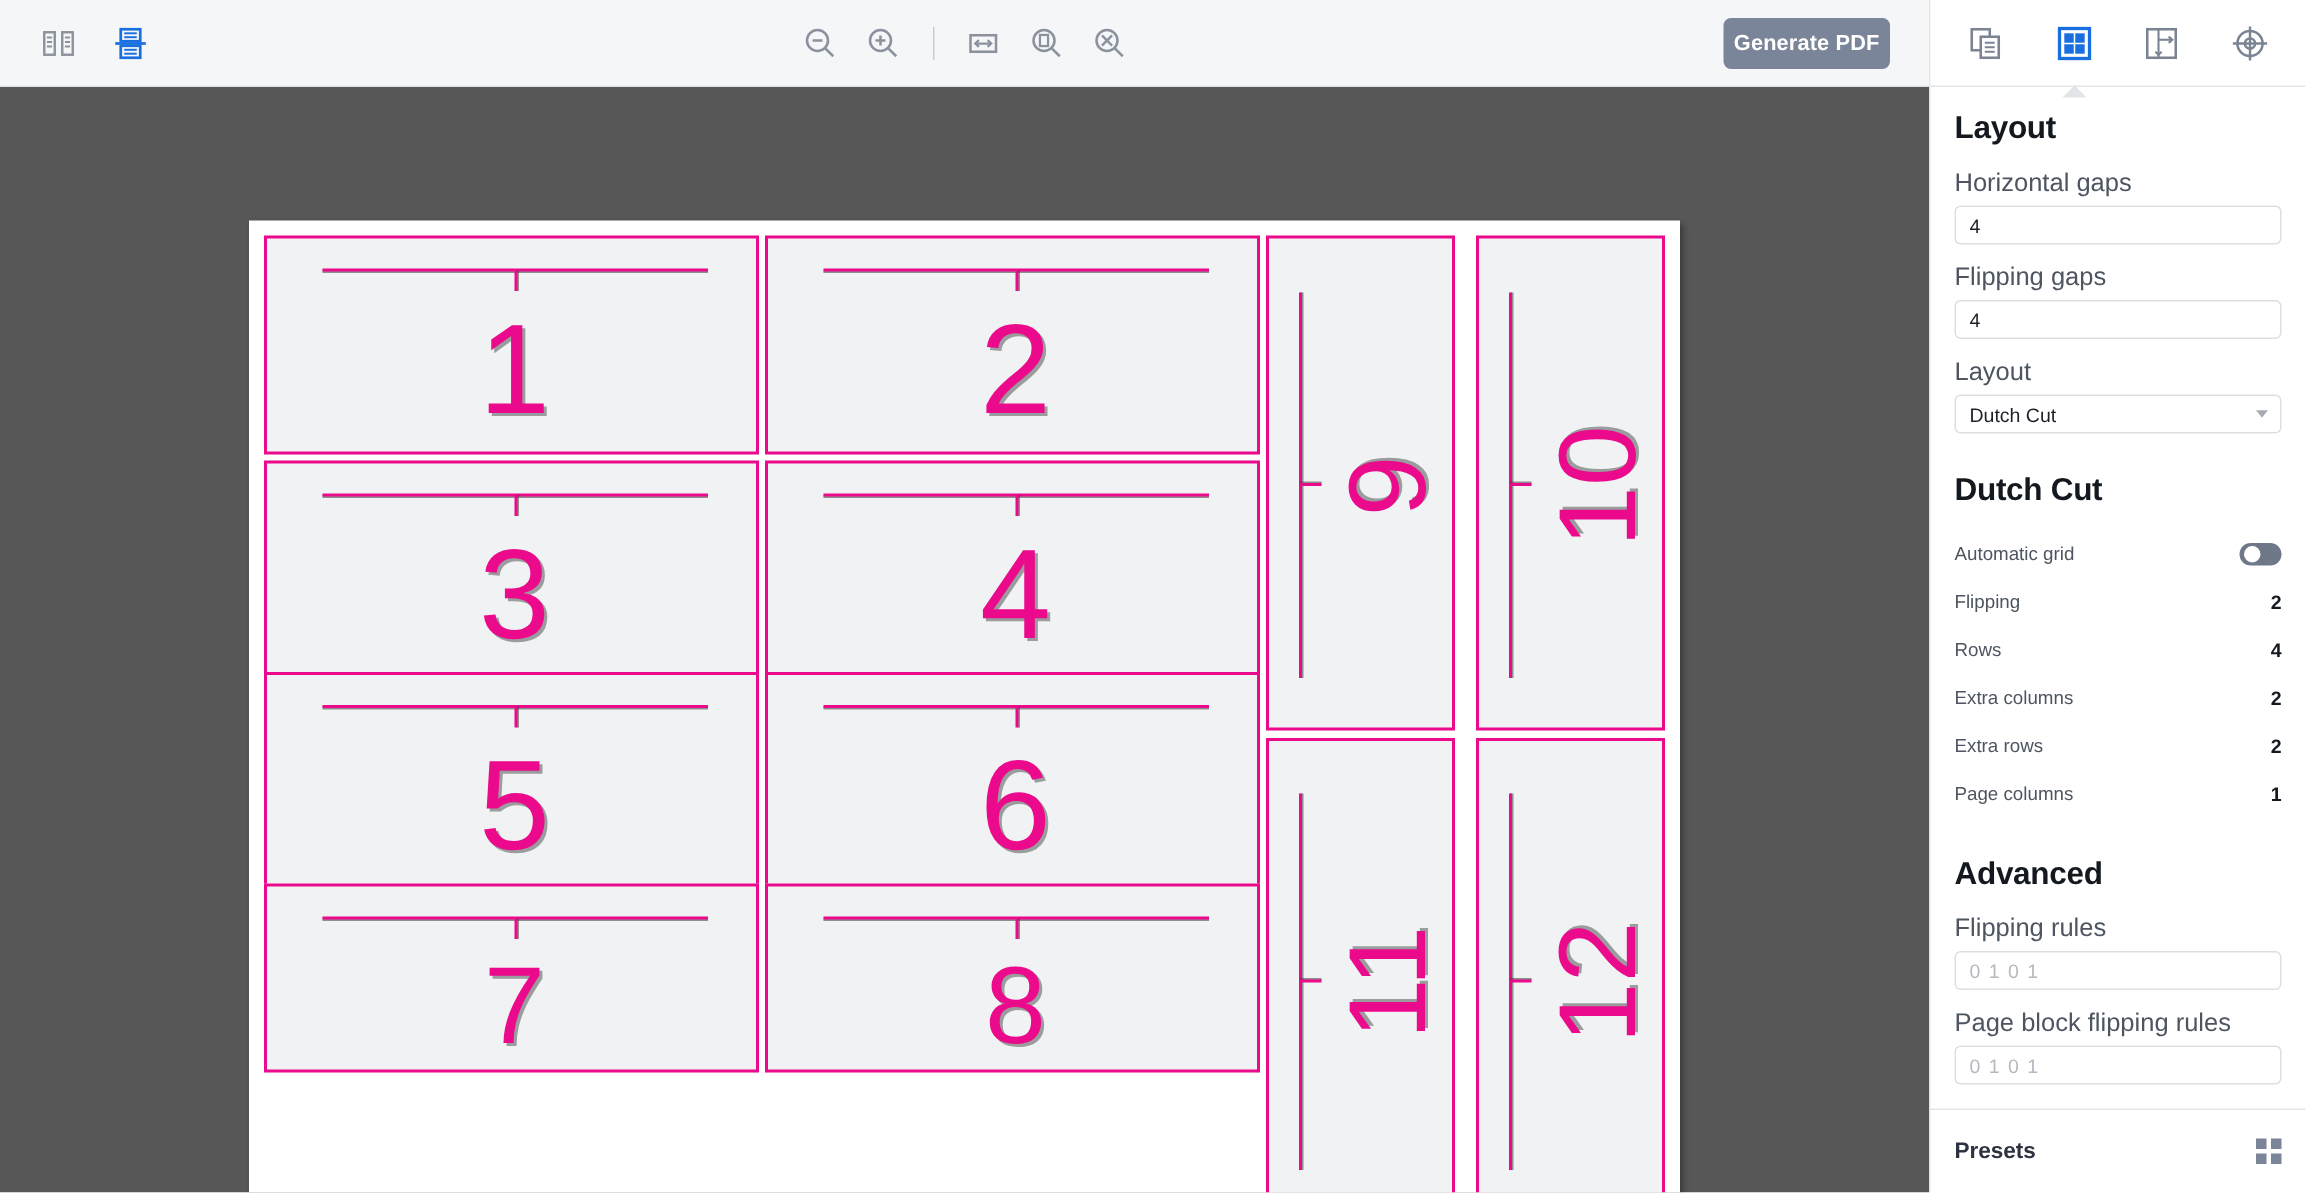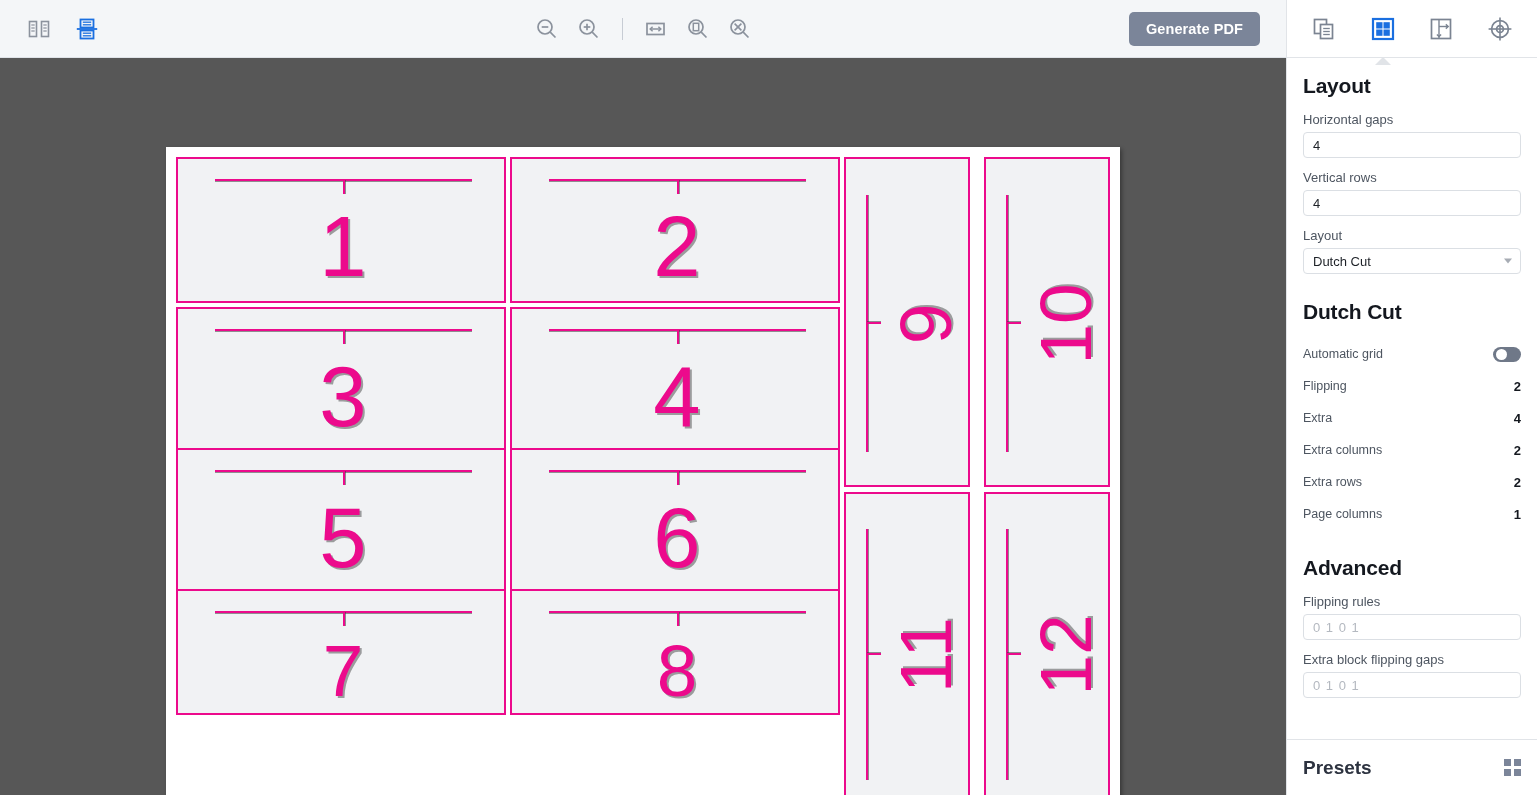--- a/index.html
+++ b/index.html
@@ -38,21 +38,21 @@
     cursor: pointer; background: none; border: none;
   }
   .icon-btn svg { display: block; }
   .tb-divider { width: 1px; height: 22px; background: #c7ccd4; margin: 0 6px; }
 
   #generate-pdf-btn {
     background: #7b8599; color: #ffffff;
     border: none; border-radius: 5px;
     font-size: 14.5px; font-weight: bold;
     font-family: "Liberation Sans", sans-serif;
-    padding: 9px 17px; cursor: pointer; letter-spacing: .1px;
+    padding: 9px 7px; cursor: pointer; letter-spacing: .1px;
   }
 
   
   #canvas-viewport {
     flex: 1; background: #575757;
     position: relative; overflow: hidden;
   }
   #sheet {
     position: absolute; left: 166px; top: 89px;
     width: 954px; height: 677px;
@@ -127,21 +127,21 @@
     flex: 1; overflow: hidden;
     padding: 16px 16px 0 16px;
   }
   .sec-title {
     font-size: 21px; font-weight: bold;
     color: #14181f; letter-spacing: -.2px;
     margin-bottom: 14px;
   }
   .sec-title.spaced { margin-top: 26px; }
   .field-label {
-    font-size: 13px; color: #4d5560;
+    font-size: 17px; color: #4d5560;
     margin-bottom: 5px;
   }
   .text-input {
     width: 100%; height: 26px;
     border: 1px solid #dbdfe4; border-radius: 4px;
     font-size: 13px; color: #1d2127;
     padding: 0 9px; outline: none;
     font-family: "Liberation Sans", sans-serif;
     background: #ffffff;
     margin-bottom: 12px;
@@ -183,21 +183,21 @@
     background: #ffffff;
   }
 
   #panel-footer {
     height: 56px; min-height: 56px;
     border-top: 1px solid #e1e4e8;
     display: flex; align-items: center; justify-content: space-between;
     padding: 0 16px;
     cursor: pointer;
   }
-  #presets-title { font-size: 19px; font-weight: bold; color: #2d3340; }
+  #presets-title { font-size: 15px; font-weight: bold; color: #2d3340; }
   .grid-icon { display: grid; grid-template-columns: 7px 7px; grid-template-rows: 7px 7px; gap: 3px; }
   .grid-icon i { background: #7b8599; display: block; }
 </style>
 </head>
 <body>
 
 <div id="app">
 
   <div id="main-area">
 
@@ -408,21 +408,21 @@
     </div>
 
     <div id="panel-body">
 
       
       <div class="sec-title">Layout</div>
 
       <div class="field-label">Horizontal gaps</div>
       <input class="text-input" type="text" value="4" style="">
 
-      <div class="field-label">Vertical rows</div>
+      <div class="field-label">Flipping gaps</div>
       <input class="text-input" type="text" value="4" style="">
 
       <div class="field-label">Layout</div>
       <div class="select-wrap">
         <div class="select-input">Dutch Cut</div>
         <span class="caret"></span>
       </div>
 
       
       <div class="sec-title spaced">Dutch Cut</div>
@@ -431,21 +431,21 @@
             <span class="prop-name">Automatic grid</span>
             <span class="toggle">
               <span class="knob"></span>
             </span>
           </div>
           <div class="prop-row">
             <span class="prop-name">Flipping</span>
             <span class="prop-val">2</span>
           </div>
           <div class="prop-row">
-            <span class="prop-name">Extra</span>
+            <span class="prop-name">Rows</span>
             <span class="prop-val">4</span>
           </div>
           <div class="prop-row">
             <span class="prop-name">Extra columns</span>
             <span class="prop-val">2</span>
           </div>
           <div class="prop-row">
             <span class="prop-name">Extra rows</span>
             <span class="prop-val">2</span>
           </div>
@@ -454,21 +454,21 @@
             <span class="prop-val">1</span>
           </div>
         </div>
 
       
       <div class="sec-title spaced">Advanced</div>
 
       <div class="field-label">Flipping rules</div>
       <input class="text-input" type="text" placeholder="0 1 0 1" style="">
 
-      <div class="field-label">Extra block flipping gaps</div>
+      <div class="field-label">Page block flipping rules</div>
       <input class="text-input" type="text" placeholder="0 1 0 1" style="">
     </div>
 
     <div id="panel-footer">
       <span id="presets-title">Presets</span>
       <span class="grid-icon">
         <i></i>
           <i></i>
           <i></i>
           <i></i>

